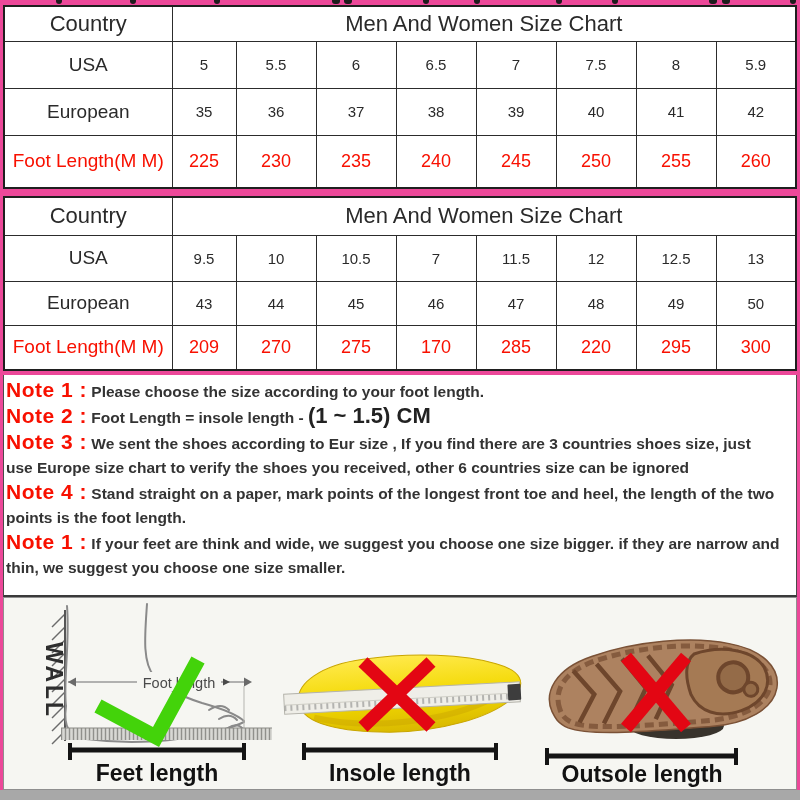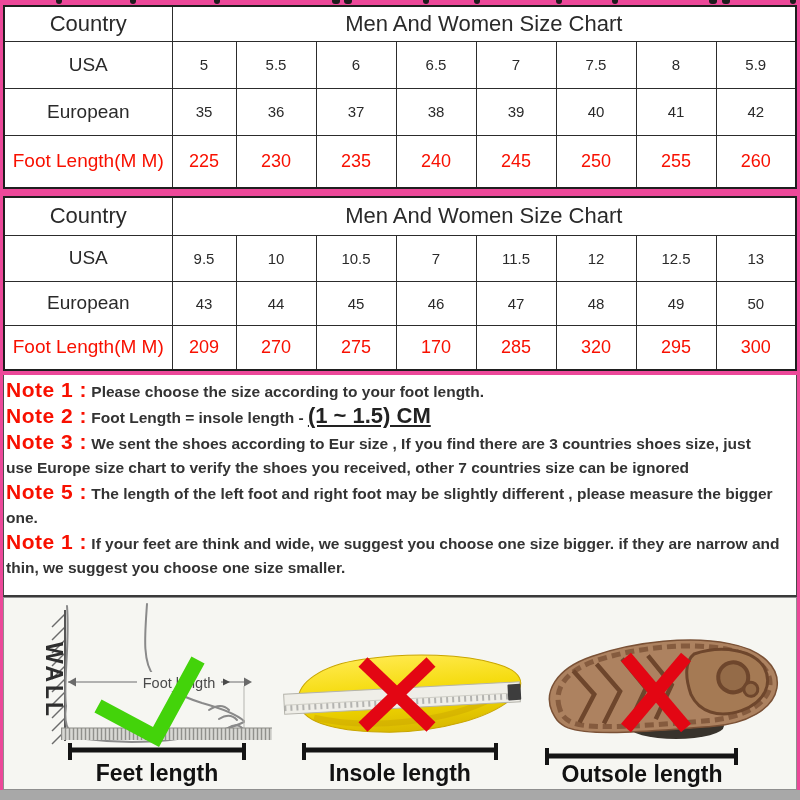--- a/index.html
+++ b/index.html
@@ -27,21 +27,21 @@
   #table1 tr:nth-child(3){height:47px}#table1 tr:nth-child(4){height:53px}
   #table2 tr:nth-child(1){height:38px}#table2 tr:nth-child(2){height:46px}
   #table2 tr:nth-child(3){height:44px}#table2 tr:nth-child(4){height:45px}
 
   
   #notes{position:absolute;top:375px;left:3px;width:794px;height:222px;box-sizing:border-box;
          border-left:1px solid #4a4a4a;border-right:1px solid #4a4a4a;border-bottom:2px solid #3a3a3a;
          padding:3px 16px 0 2px;background:#fff;}
   .note{margin:0;font-size:15.5px;line-height:24px;font-weight:600;color:#333;}
   .note-label{color:var(--red-text,#f81000);font-size:21px;font-weight:600;letter-spacing:.5px;}
-  .note-large{font-size:22px;color:#222;text-decoration:underline;}
+  .note-large{font-size:22px;color:#222;}
 
   
   #figures{position:absolute;top:597px;left:3px;width:794px;height:193px;box-sizing:border-box;
            border:1px solid #8f8f8f;background:#f6f6f2;}
   #figures svg{position:absolute;top:0;}
   #fig-feet{left:0;} #fig-insole{left:278px;} #fig-outsole{left:534px;}
   svg text{font-family:"Liberation Sans",sans-serif;}
   .caption{font-size:23px;font-weight:bold;fill:#121212;text-anchor:middle;}
   .outline{fill:none;stroke:#8a8a8a;stroke-width:2;stroke-linecap:round;}
   .hatchline{stroke:#6b6b6b;stroke-width:1.5;}
@@ -166,32 +166,32 @@
           <td class="val">49</td>
           <td class="val">50</td>
         </tr>
         <tr class="red-row">
           <td class="lbl">Foot Length(M M)</td>
           <td class="val">209</td>
           <td class="val">270</td>
           <td class="val">275</td>
           <td class="val">170</td>
           <td class="val">285</td>
-          <td class="val">320</td>
+          <td class="val">220</td>
           <td class="val">295</td>
           <td class="val">300</td>
         </tr>
       </tbody>
   </table>
 
   <div id="notes">
       <p class="note"><span class="note-label">Note 1 :</span><span class="note-body"> Please choose the size according to your foot length.</span></p>
       <p class="note"><span class="note-label">Note 2 :</span><span class="note-body"> Foot Length = insole length - </span><span class="note-large">(1 ~ 1.5) CM</span></p>
-      <p class="note"><span class="note-label">Note 3 :</span><span class="note-body"> We sent the shoes according to Eur size , If you find there are 3 countries shoes size, just use Europe size chart to verify the shoes you received, other 7 countries size can be ignored</span></p>
-      <p class="note"><span class="note-label">Note 5 :</span><span class="note-body"> The length of the left foot and right foot may be slightly different , please measure the bigger one.</span></p>
+      <p class="note"><span class="note-label">Note 3 :</span><span class="note-body"> We sent the shoes according to Eur size , If you find there are 3 countries shoes size, just use Europe size chart to verify the shoes you received, other 6 countries size can be ignored</span></p>
+      <p class="note"><span class="note-label">Note 4 :</span><span class="note-body"> Stand straight on a paper, mark points of the longest front toe and heel, the length of the two points is the foot length.</span></p>
       <p class="note"><span class="note-label">Note 1 :</span><span class="note-body"> If your feet are think and wide, we suggest you choose one size bigger. if they are narrow and thin, we suggest you choose one size smaller.</span></p>
     </div>
 
   <div id="figures">
 
     <svg id="fig-feet" width="272" height="191" viewBox="0 0 272 191">
       <defs>
         <pattern id="gpat" width="4" height="12" patternUnits="userSpaceOnUse">
           <rect width="4" height="12" fill="#d8d8d4"></rect>
           <line x1="1.5" y1="0" x2="1.5" y2="12" stroke="#8f8f8b" stroke-width="1.4"></line>

